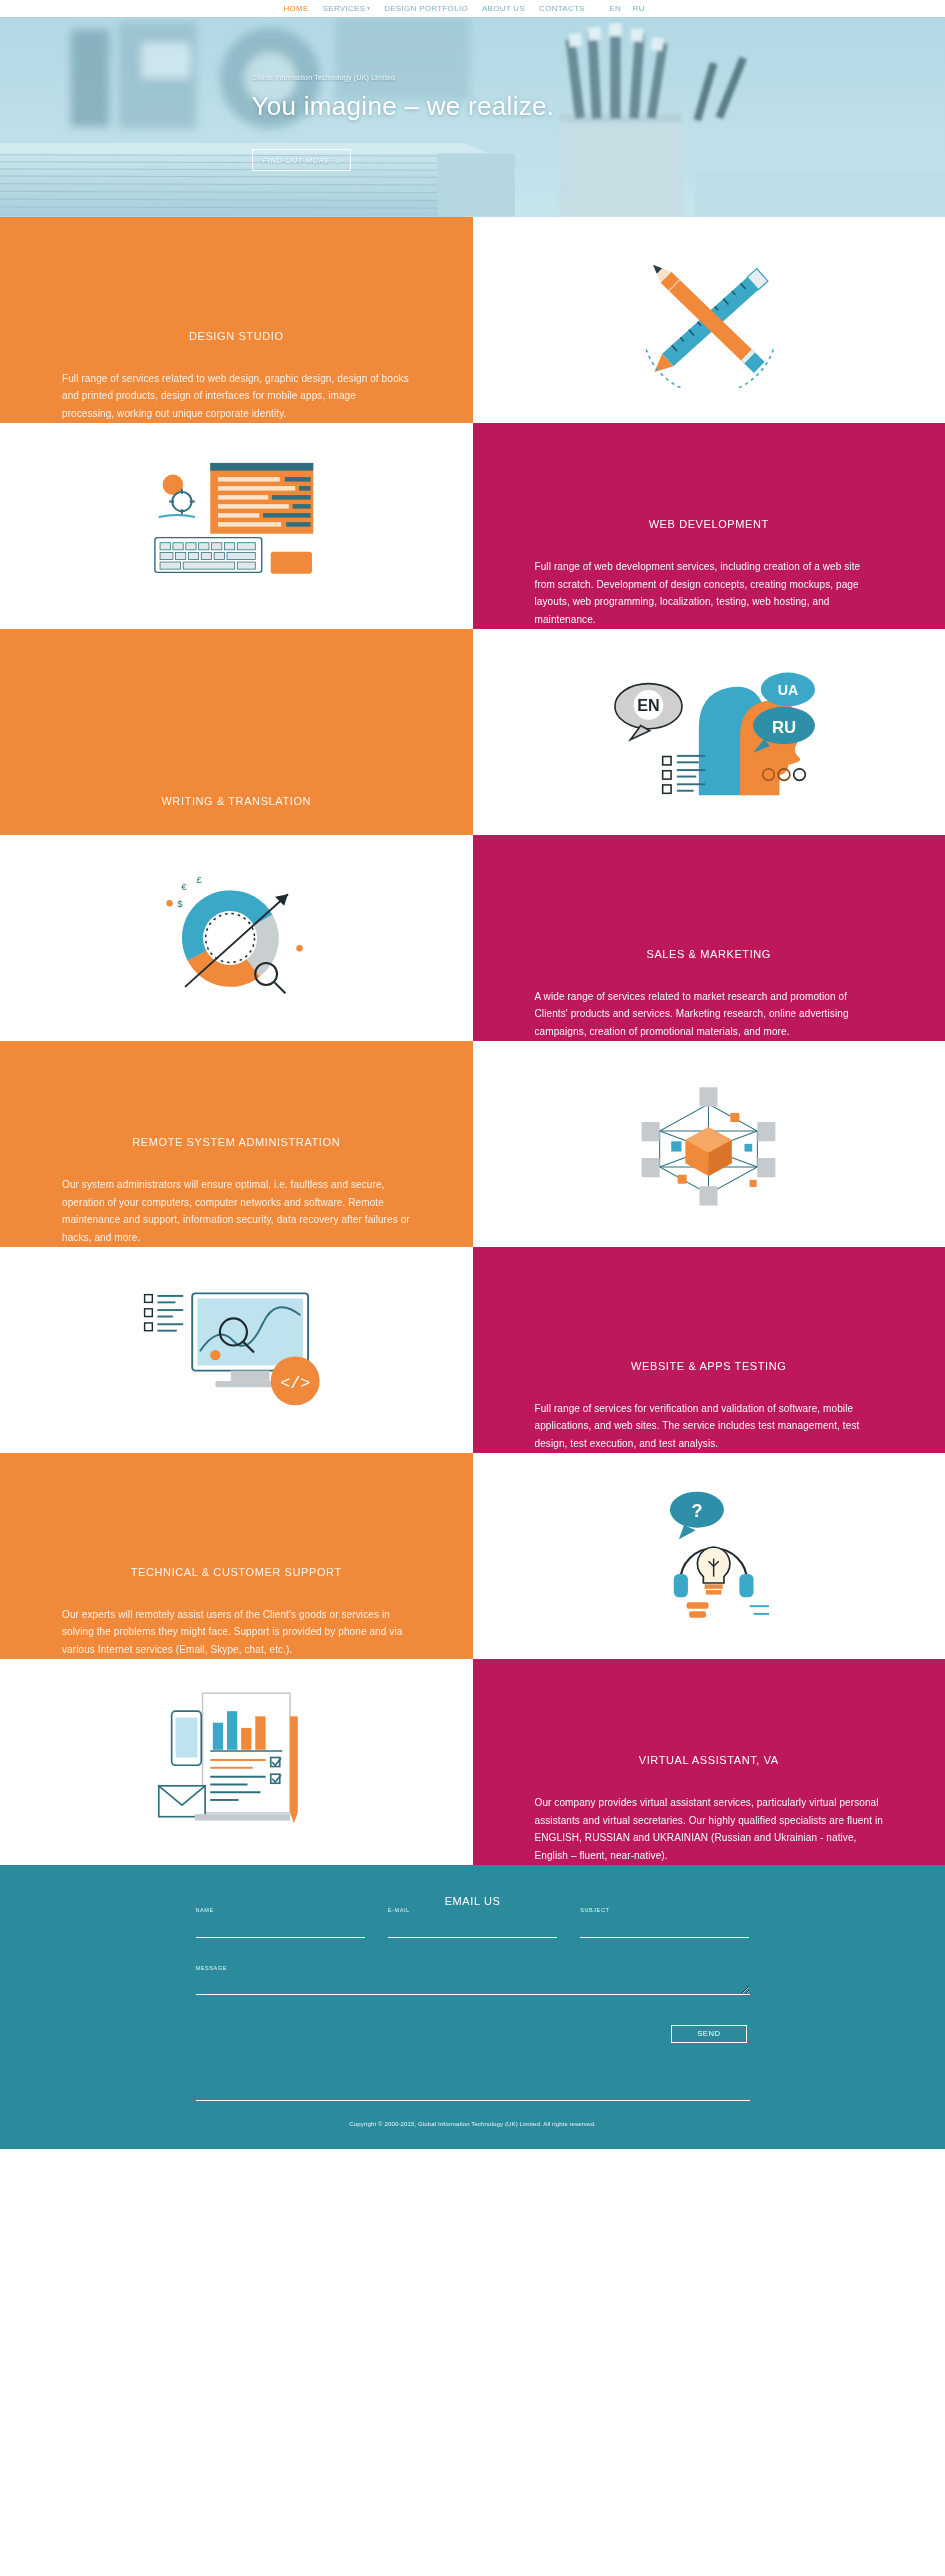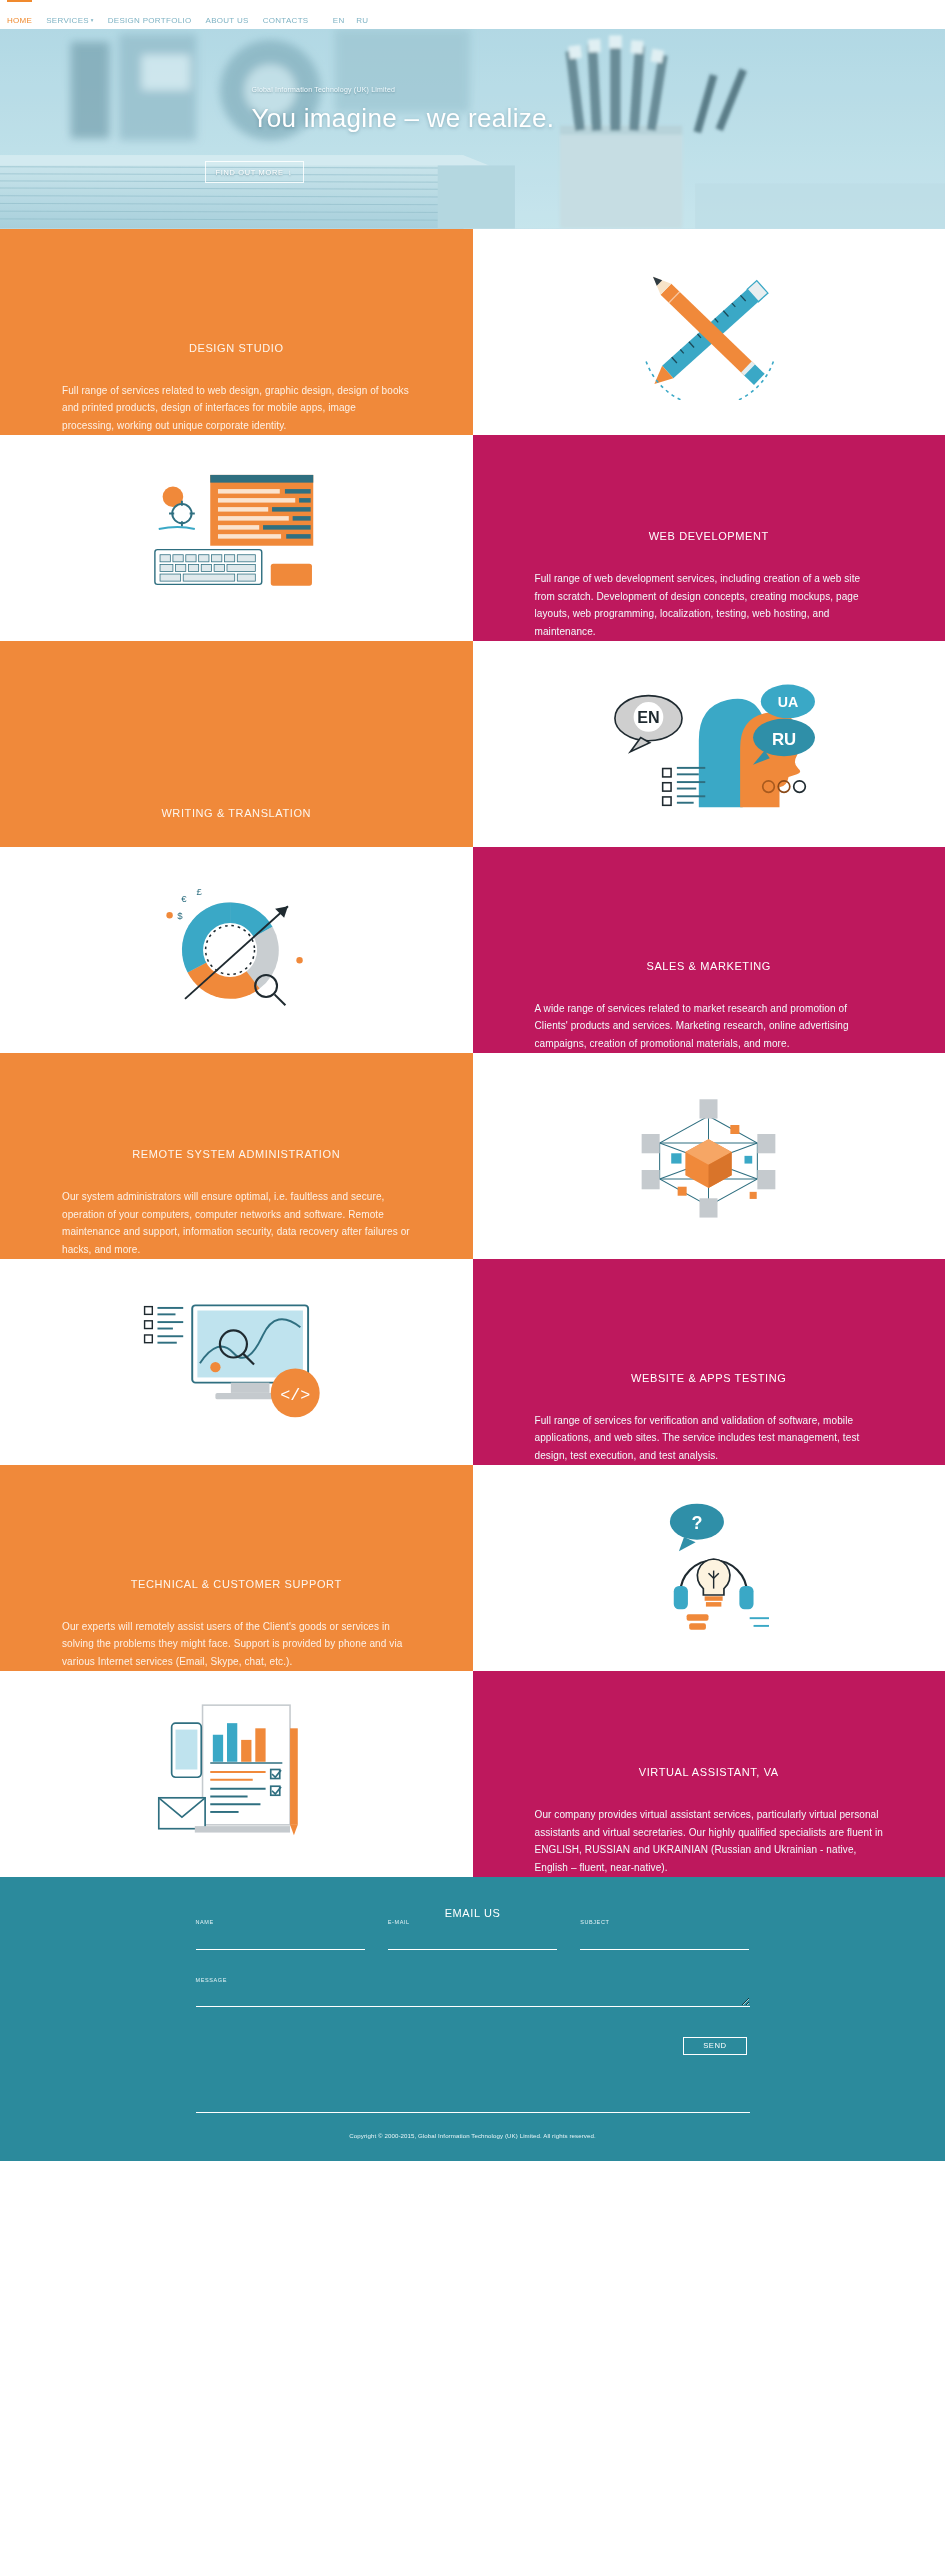--- a/index.html
+++ b/index.html
@@ -6,25 +6,25 @@
   html, body { width: 945px; }
   body {
     font-family: "Liberation Sans", sans-serif;
     background: #ffffff;
     color: #333;
     -webkit-font-smoothing: antialiased;
   }
 
   
   .topbar {
-    height: 29px;
+    height: 17px;
     background: #ffffff;
     display: flex;
     align-items: flex-end;
-    justify-content: flex-start;
+    justify-content: center;
     padding-right: 18px;
     position: relative;
   }
   .nav {
     display: flex;
     align-items: flex-end;
     gap: 0;
   }
   .nav-item {
     font-size: 8px;
@@ -72,35 +72,36 @@
   .hero-title {
     color: #ffffff;
     font-size: 26px;
     font-weight: 400;
     letter-spacing: 0.3px;
     margin-left: 117px;
     margin-top: 10.3px;
     text-shadow: 0 1.3px 3.9px rgba(30,70,85,.35);
   }
   .hero-btn {
-    margin-left: 70px;
+    margin-left: 117px;
     margin-top: 27px;
     width: 99px;
     height: 22px;
     border: 0.6px solid rgba(255,255,255,.85);
     color: #ffffff;
     font-size: 7.4px;
     letter-spacing: 0.7px;
     display: flex;
     align-items: center;
     justify-content: center;
     gap: 4.5px;
     cursor: pointer;
     background: rgba(255,255,255,.04);
     text-shadow: 0 0.6px 1.9px rgba(30,70,85,.4);
+    font-style: italic;
   }
 
   
   .row { display: flex; width: 100%; }
   .cell {
     width: 50%;
     min-height: 206px;
     display: flex;
     flex-direction: column;
     justify-content: flex-end;
@@ -157,21 +158,21 @@
     color: #ffffff;
     font-family: "Liberation Sans", sans-serif;
     font-size: 7.7px;
     padding: 0 0 1.9px 0;
     outline: none;
   }
   .field.message { margin-top: 27px; }
   .field textarea { resize: vertical; height: 13px; overflow: hidden; }
   .send-wrap { display: flex; justify-content: flex-end; margin-top: 28px; padding-right: 2.6px; }
   .send-btn {
-    width: 64px; height: 18px;
+    width: 76px; height: 18px;
     border: 0.9px solid #ffffff;
     background: transparent;
     color: #ffffff;
     font-family: "Liberation Sans", sans-serif;
     font-size: 7.7px;
     letter-spacing: 0.5px;
     cursor: pointer;
   }
   .footer-rule {
     width: 554px;

